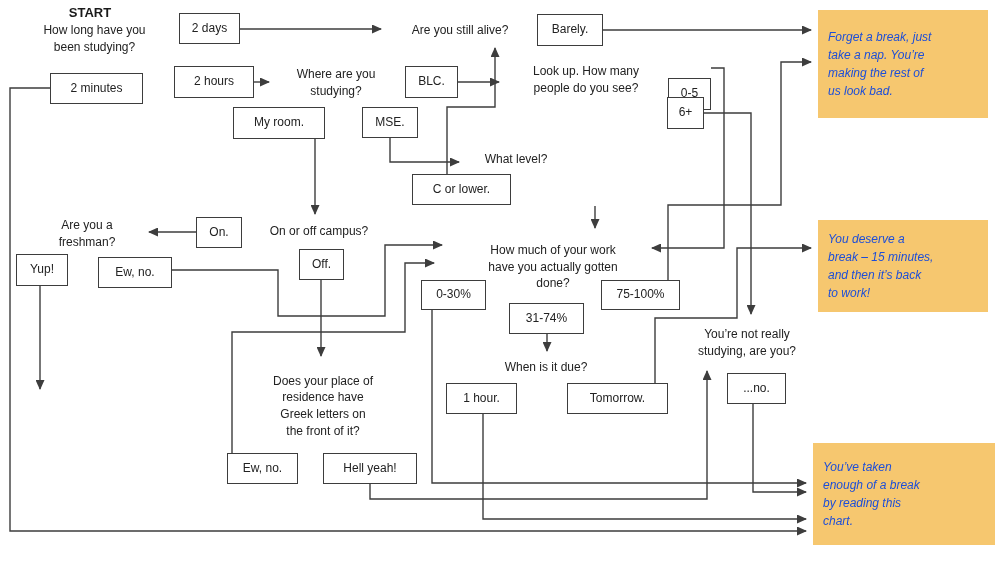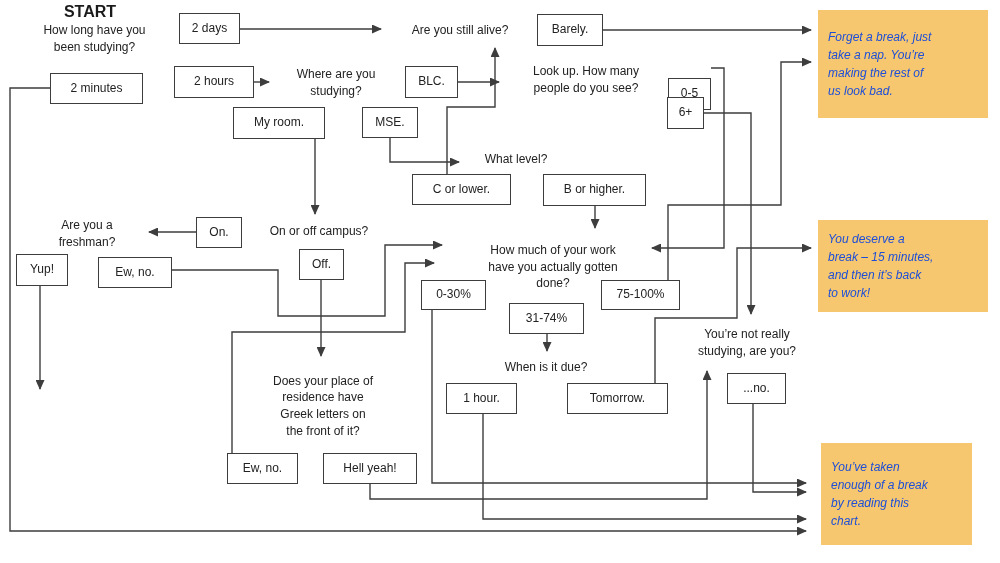--- a/index.html
+++ b/index.html
@@ -4,21 +4,21 @@
 <style>
   html,body{margin:0;padding:0;background:#ffffff;}
   body{font-family:"Liberation Sans", sans-serif;}
   #canvas{position:relative;width:1000px;height:563px;background:#ffffff;overflow:hidden;}
   #lines{position:absolute;left:0;top:0;width:1000px;height:563px;}
   .node{position:absolute;display:flex;align-items:center;justify-content:center;
         text-align:center;color:#222222;font-size:12px;line-height:1.38;
         white-space:pre-line;box-sizing:border-box;}
   .answer{background:#ffffff;border:1.6px solid #3d3d3d;line-height:1.1;}
   .question{background:transparent;}
-  .start-label{font-size:16px;font-weight:bold;line-height:1;color:#1a1a1a;}
+  .start-label{font-size:13px;font-weight:bold;line-height:1;color:#1a1a1a;}
   .outcome{background:#F6C76F;text-align:left;justify-content:flex-start;
            padding:6px 10px;line-height:1.5;color:#1d4ed8;font-style:italic;}
 </style>
 </head>
 <body>
 
 <div id="canvas">
   <svg id="lines" width="1000" height="563" viewBox="0 0 1000 563">
     <defs>
       <marker id="arrowhead" markerUnits="userSpaceOnUse" markerWidth="10" markerHeight="9" refX="9" refY="4.5" orient="auto">
@@ -74,38 +74,37 @@
     <div class="node answer" style="left: 179px; top: 13px; width: 61px; height: 31px;">2 days</div>
     <div class="node answer" style="left: 174px; top: 66px; width: 80px; height: 32px;">2 hours</div>
     <div class="node answer" style="left: 50px; top: 73px; width: 93px; height: 31px;">2 minutes</div>
     <div class="node answer" style="left: 233px; top: 107px; width: 92px; height: 32px;">My room.</div>
     <div class="node answer" style="left: 405px; top: 66px; width: 53px; height: 32px;">BLC.</div>
     <div class="node answer" style="left: 362px; top: 107px; width: 56px; height: 31px;">MSE.</div>
     <div class="node answer" style="left: 537px; top: 14px; width: 66px; height: 32px;">Barely.</div>
     <div class="node answer" style="left: 668px; top: 52px; width: 43px; height: 32px; margin-top: 26px;">0-5</div>
     <div class="node answer" style="left: 667px; top: 97px; width: 37px; height: 32px;">6+</div>
     <div class="node answer" style="left: 412px; top: 174px; width: 99px; height: 31px;">C or lower.</div>
-    <div class="node answer" style="left: 543px; top: 174px; width: 103px; height: 32px;">B or higher.</div>
     <div class="node answer" style="left: 196px; top: 217px; width: 46px; height: 31px;">On.</div>
     <div class="node answer" style="left: 16px; top: 254px; width: 52px; height: 32px;">Yup!</div>
     <div class="node answer" style="left: 98px; top: 257px; width: 74px; height: 31px;">Ew, no.</div>
     <div class="node answer" style="left: 299px; top: 249px; width: 45px; height: 31px;">Off.</div>
     <div class="node answer" style="left: 421px; top: 280px; width: 65px; height: 30px; text-align: center;">0-30%</div>
     <div class="node answer" style="left: 509px; top: 303px; width: 75px; height: 31px;">31-74%</div>
     <div class="node answer" style="left: 601px; top: 280px; width: 79px; height: 30px;">75-100%</div>
     <div class="node answer" style="left: 446px; top: 383px; width: 71px; height: 31px;">1 hour.</div>
     <div class="node answer" style="left: 567px; top: 383px; width: 101px; height: 31px;">Tomorrow.</div>
     <div class="node answer" style="left: 727px; top: 373px; width: 59px; height: 31px;">...no.</div>
     <div class="node answer" style="left: 227px; top: 453px; width: 71px; height: 31px;">Ew, no.</div>
     <div class="node answer" style="left: 323px; top: 453px; width: 94px; height: 31px;">Hell yeah!</div>
     <div class="node outcome" style="left: 818px; top: 10px; width: 170px; height: 108px;">Forget a break, just
 take a nap. You’re
 making the rest of
 us look bad.</div>
     <div class="node outcome" style="left: 818px; top: 220px; width: 170px; height: 92px;">You deserve a
 break – 15 minutes,
 and then it’s back
 to work!</div>
-    <div class="node outcome" style="left: 813px; top: 443px; width: 151px; height: 102px; margin-left: 8px;">You’ve taken
+    <div class="node outcome" style="left: 813px; top: 443px; width: 182px; height: 102px;">You’ve taken
 enough of a break
 by reading this
 chart.</div>
   </div>
 
 </body></html>

